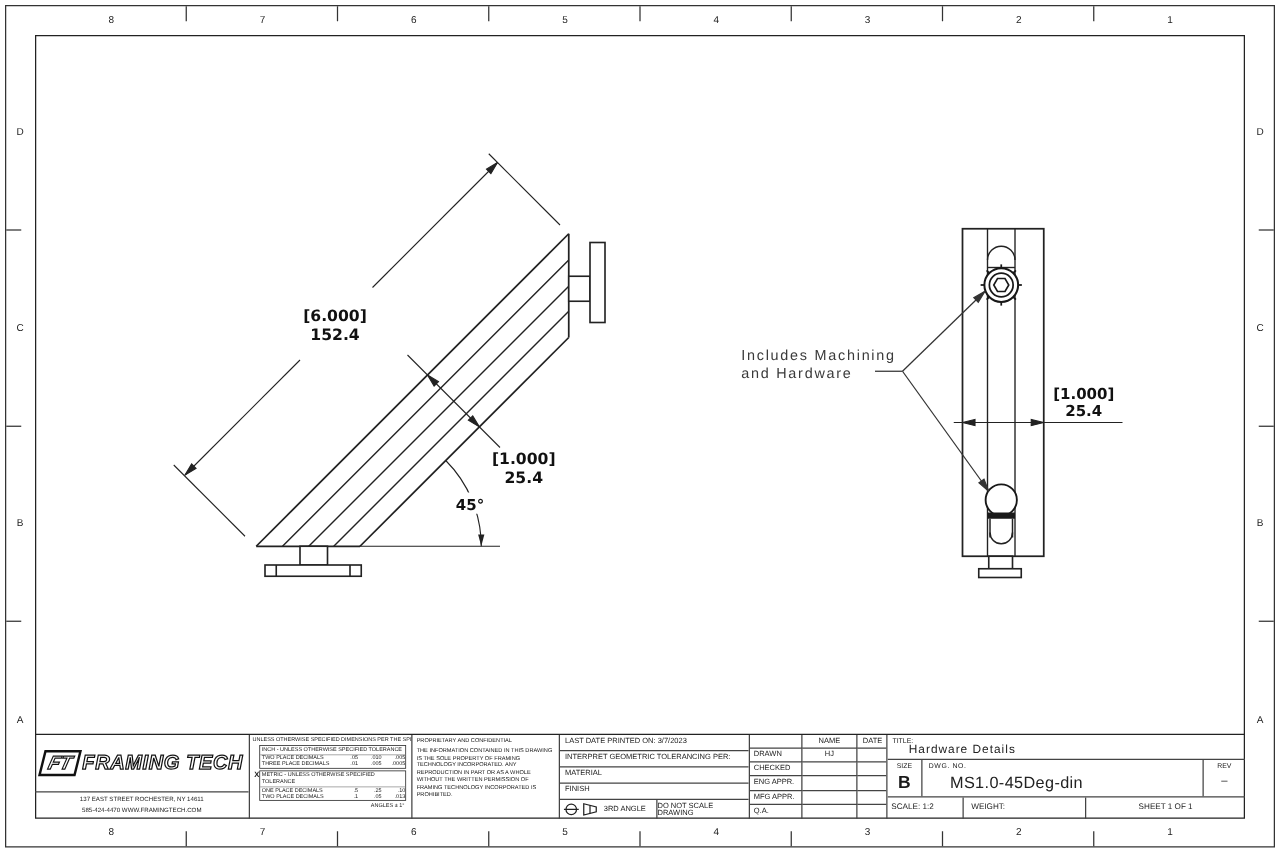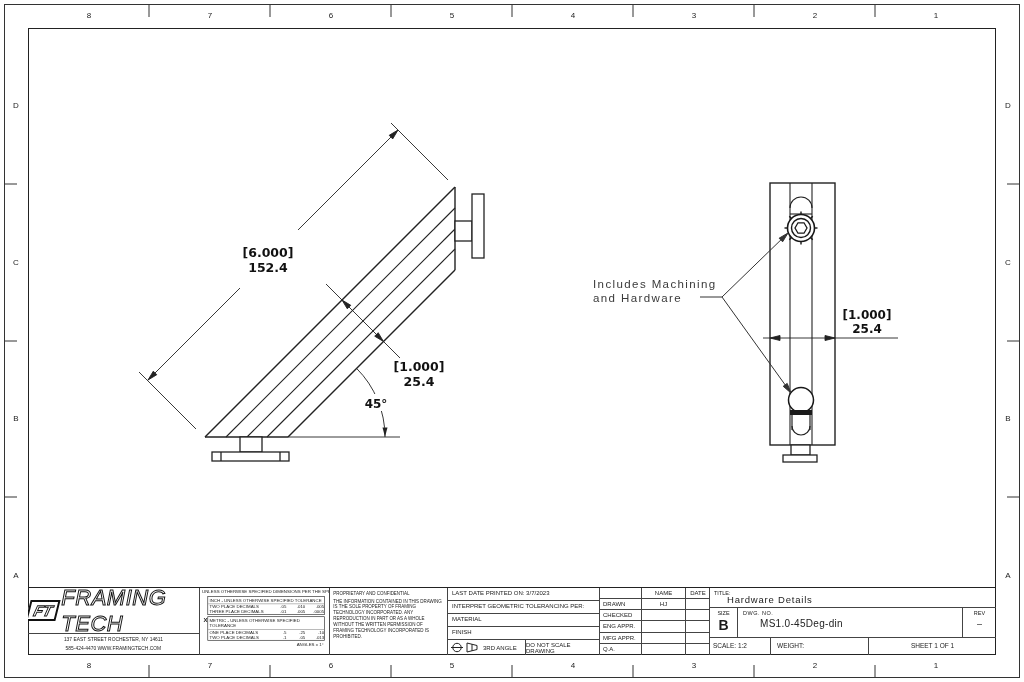--- a/index.html
+++ b/index.html
@@ -19,21 +19,21 @@
   .tb-logo{left:0;width:172px;}
   .tb-tol{left:172px;width:130px;}
   .tb-prop{left:302px;width:118px;}
   .tb-mid{left:420px;width:152px;}
   .tb-appr{left:572px;width:110px;}
   .tb-title{left:682px;width:286px;border-right:none;}
   
   .logo-area{height:45px;display:flex;align-items:center;justify-content:center;gap:3px;}
   .ft-box{display:inline-block;border:2px solid #111;padding:0 4px;transform:skewX(-14deg);
           font-style:italic;font-weight:900;font-size:15px;background:#fff;}
-  .logo-name{font-style:italic;font-weight:400;font-size:22px;letter-spacing:.5px;}
+  .logo-name{font-style:italic;font-weight:700;font-size:16px;letter-spacing:.5px;}
   @supports (-webkit-text-stroke: 1px black){
     .ft-box span,.logo-name{color:#fff;-webkit-text-stroke:1px #111;}
   }
   .addr{border-top:1px solid #444;height:21px;text-align:center;padding-top:3px;}
   .addr div{font-size:7px;transform:scale(.7);transform-origin:50% 0;width:142%;margin-left:-21%;line-height:1.25;}
   
   .micro{font-size:6.5px;transform:scale(.675);transform-origin:0 0;width:188px;padding:2px 0 0 3px;line-height:1.2;}
   .tolbox{border:1px solid #333;margin:2px 0 0 8px;width:172px;}
   .tolbox .hdr{padding:1px 2px;border-bottom:1px solid #999;}
   .trow{display:grid;grid-template-columns:86px 28px 28px 28px;padding:0 2px;}
@@ -57,21 +57,21 @@
   
   .t-r1{height:20px;box-sizing:border-box;border-bottom:1px solid #444;position:relative;}
   .t-label{position:absolute;left:4px;top:2px;font-size:5.5px;}
   .t-title{position:absolute;left:17px;top:6px;font-size:9.5px;letter-spacing:.8px;color:#222;}
   .t-r2{height:30px;box-sizing:border-box;border-bottom:1px solid #444;display:flex;}
   .t-size{width:28px;box-sizing:border-box;border-right:1px solid #444;text-align:center;}
   .t-size .lbl{font-size:5.5px;display:block;margin-top:2px;}
   .t-size .big{font-size:14px;font-weight:bold;display:block;margin-top:1px;}
   .t-dwg{flex:1;position:relative;}
   .t-dwg .lbl{position:absolute;left:5px;top:2px;font-size:5.5px;letter-spacing:.5px;}
-  .t-dwg .num{position:absolute;left:9px;top:10px;font-size:10px;letter-spacing:.3px;color:#222;padding-left:13px;}
+  .t-dwg .num{position:absolute;left:9px;top:10px;font-size:13px;letter-spacing:.3px;color:#222;padding-left:13px;}
   .t-rev{width:34px;box-sizing:border-box;border-left:1px solid #444;text-align:center;}
   .t-rev .lbl{font-size:5.5px;display:block;margin-top:2px;}
   .t-rev .val{font-size:9px;display:block;margin-top:3px;}
   .t-r3{height:17px;display:flex;}
   .t-scale{width:60px;padding:4px 0 0 3px;box-sizing:border-box;font-size:6.5px;}
   .t-weight{width:98px;border-left:1px solid #444;padding:4px 0 0 6px;box-sizing:border-box;font-size:6.5px;}
   .t-sheet{flex:1;border-left:1px solid #444;padding:4px 0 0 0;text-align:center;font-size:6.5px;}
 </style>
 </head>
 <body>

